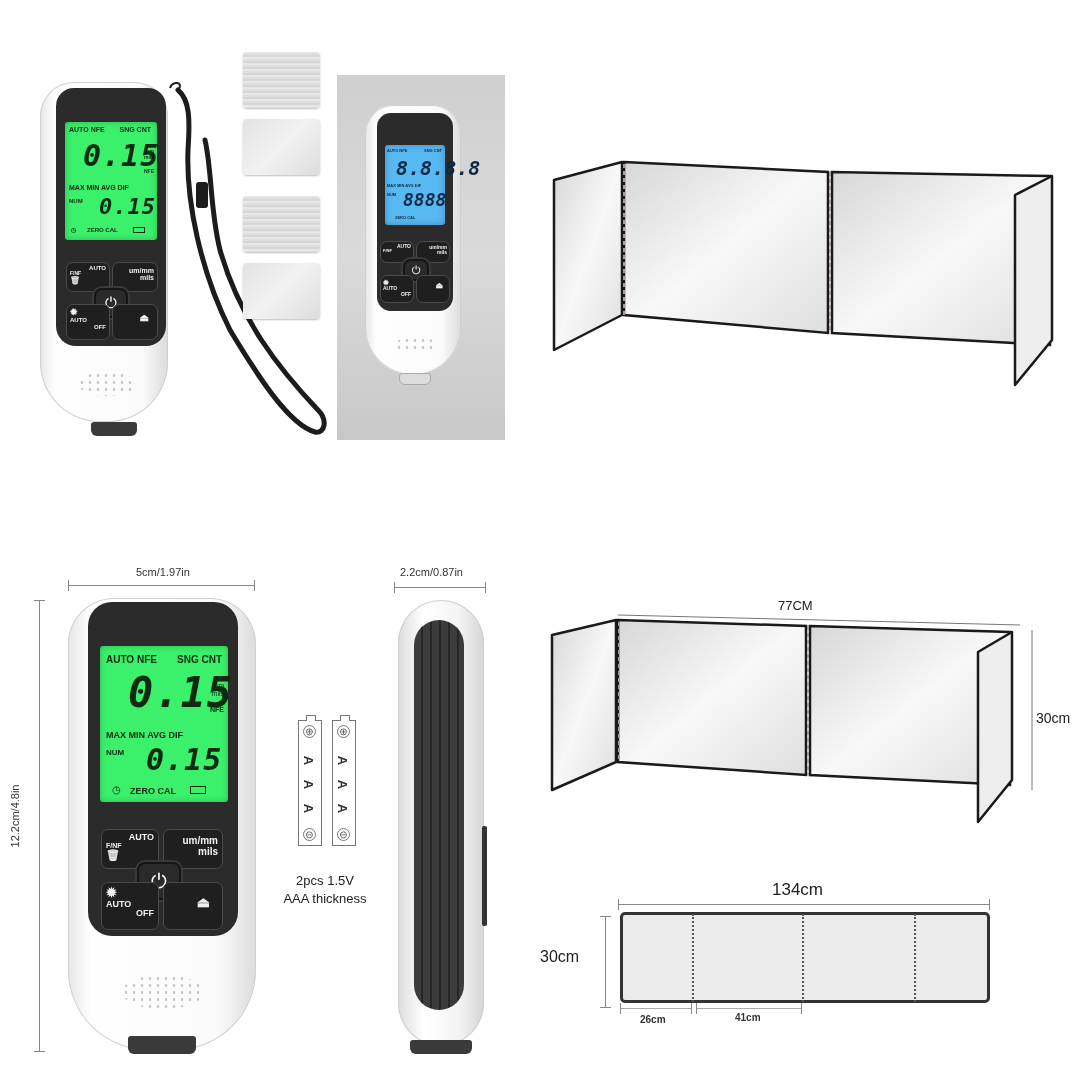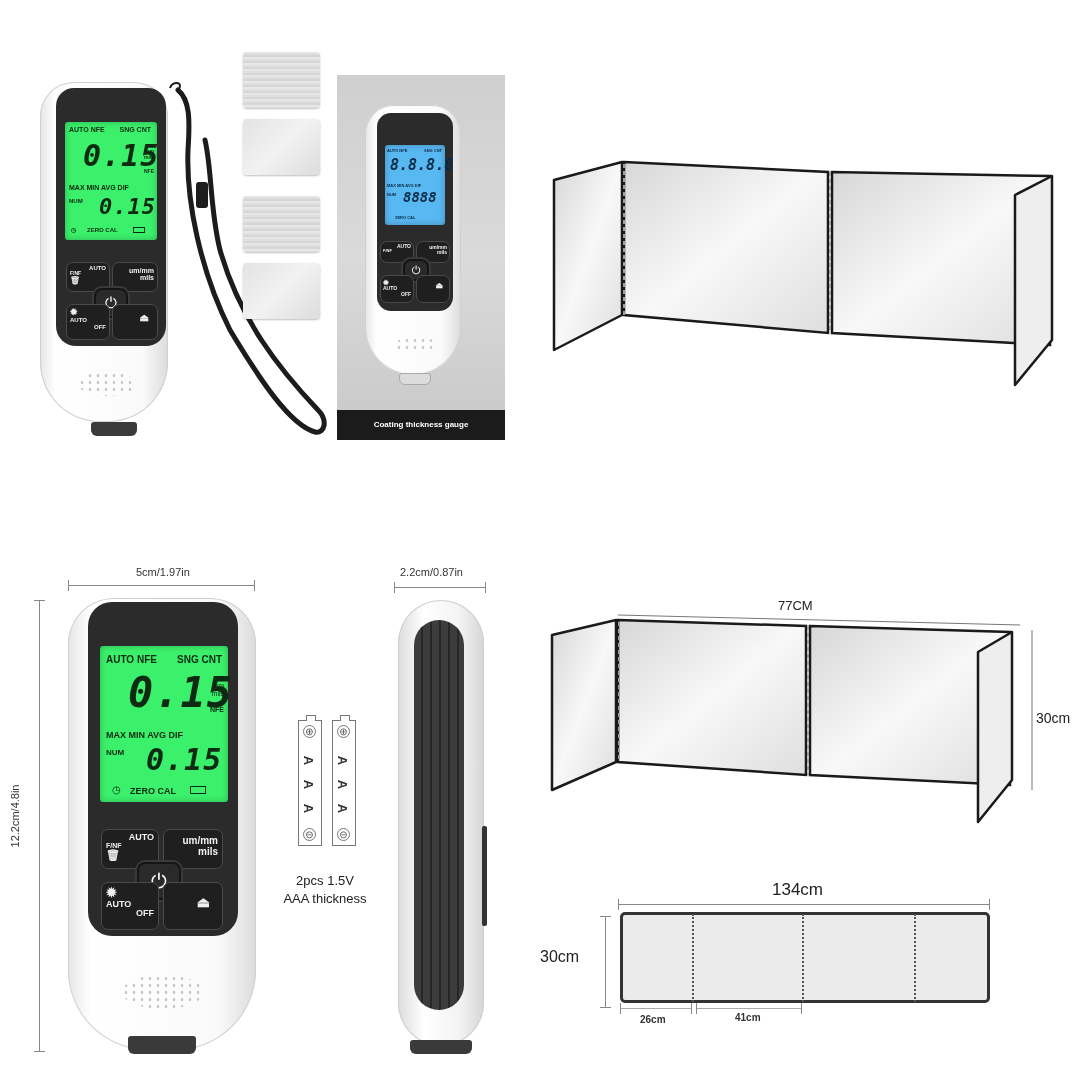--- a/index.html
+++ b/index.html
@@ -126,24 +126,24 @@
   <div class="sample" style="left:243px;top:196px;width:77px;height:56px;"></div>
   <div class="sample smooth" style="left:243px;top:263px;width:77px;height:56px;"></div>
 </div>
 
 <div class="box-panel" style="left:337px;top:75px;width:168px;height:365px;">
   <div class="gauge-body" style="left:28px;top:30px;width:96px;height:270px;border-radius:30px 30px 50px 50px;"></div>
   <div class="gauge-face" style="left:40px;top:38px;width:76px;height:198px;border-radius:14px;"></div>
   <div class="lcd blue" style="left:48px;top:70px;width:60px;height:80px;">
     <div class="row" style="left:2px;top:3px;font-size:4px;">AUTO NFE</div>
     <div class="row" style="right:3px;top:3px;font-size:4px;">SNG CNT</div>
-    <div class="row seg" style="left:5px;top:11px;font-size:15px;letter-spacing:0;">8.8.8.8</div>
+    <div class="row seg" style="left:11px;top:11px;font-size:20px;letter-spacing:0;">8.8.8.8</div>
     <div class="row" style="left:2px;top:38px;font-size:4px;">MAX MIN AVG DIF</div>
     <div class="row" style="left:2px;top:47px;font-size:4px;">NUM</div>
-    <div class="row seg" style="left:18px;top:44px;font-size:14px;letter-spacing:0;">8888</div>
+    <div class="row seg" style="left:18px;top:44px;font-size:18px;letter-spacing:0;">8888</div>
     <div class="row" style="left:10px;top:70px;font-size:4px;">ZERO CAL</div>
   </div>
   <div class="btn" style="left:43px;top:166px;width:34px;height:22px;font-size:5px;padding:2px;">
     <div>AUTO</div>
     <div style="text-align:left;font-size:4px;">F/NF</div>
   </div>
   <div class="btn" style="left:79px;top:166px;width:34px;height:22px;font-size:5px;padding:3px 2px;">
     <div>um/mm</div>
     <div>mils</div>
   </div>
@@ -153,23 +153,20 @@
   <div class="btn" style="left:43px;top:200px;width:34px;height:28px;font-size:5px;padding:3px 2px;">
     <div style="text-align:left;font-size:7px;">✹</div>
     <div style="text-align:left;">AUTO</div>
     <div>OFF</div>
   </div>
   <div class="btn" style="left:79px;top:200px;width:34px;height:28px;font-size:8px;padding:6px 6px;">
     <span>⏏</span>
   </div>
   <div class="speaker-dots" style="left:58px;top:262px;width:42px;height:16px;border-radius:50%;"></div>
   <div class="foot" style="left:62px;top:298px;width:32px;height:12px;background:#dcdcdc;border:1px solid #aaa;"></div>
-  <div class="box-banner" style="left:0;top:335px;width:168px;height:30px;line-height:30px;">
-    <span>Coating thickness gauge</span>
-  </div>
 </div>
 
 <svg class="abs" style="left:540px;top:150px;" width="540" height="250" viewBox="0 0 540 250">
   <defs>
     <linearGradient id="foilA" x1="0" x2="1" y1="0" y2="1">
       <stop offset="0" stop-color="#d7d7d7"></stop>
         <stop offset="0.5" stop-color="#f8f8f8"></stop>
         <stop offset="1" stop-color="#dedede"></stop>
     </linearGradient>
   </defs>

